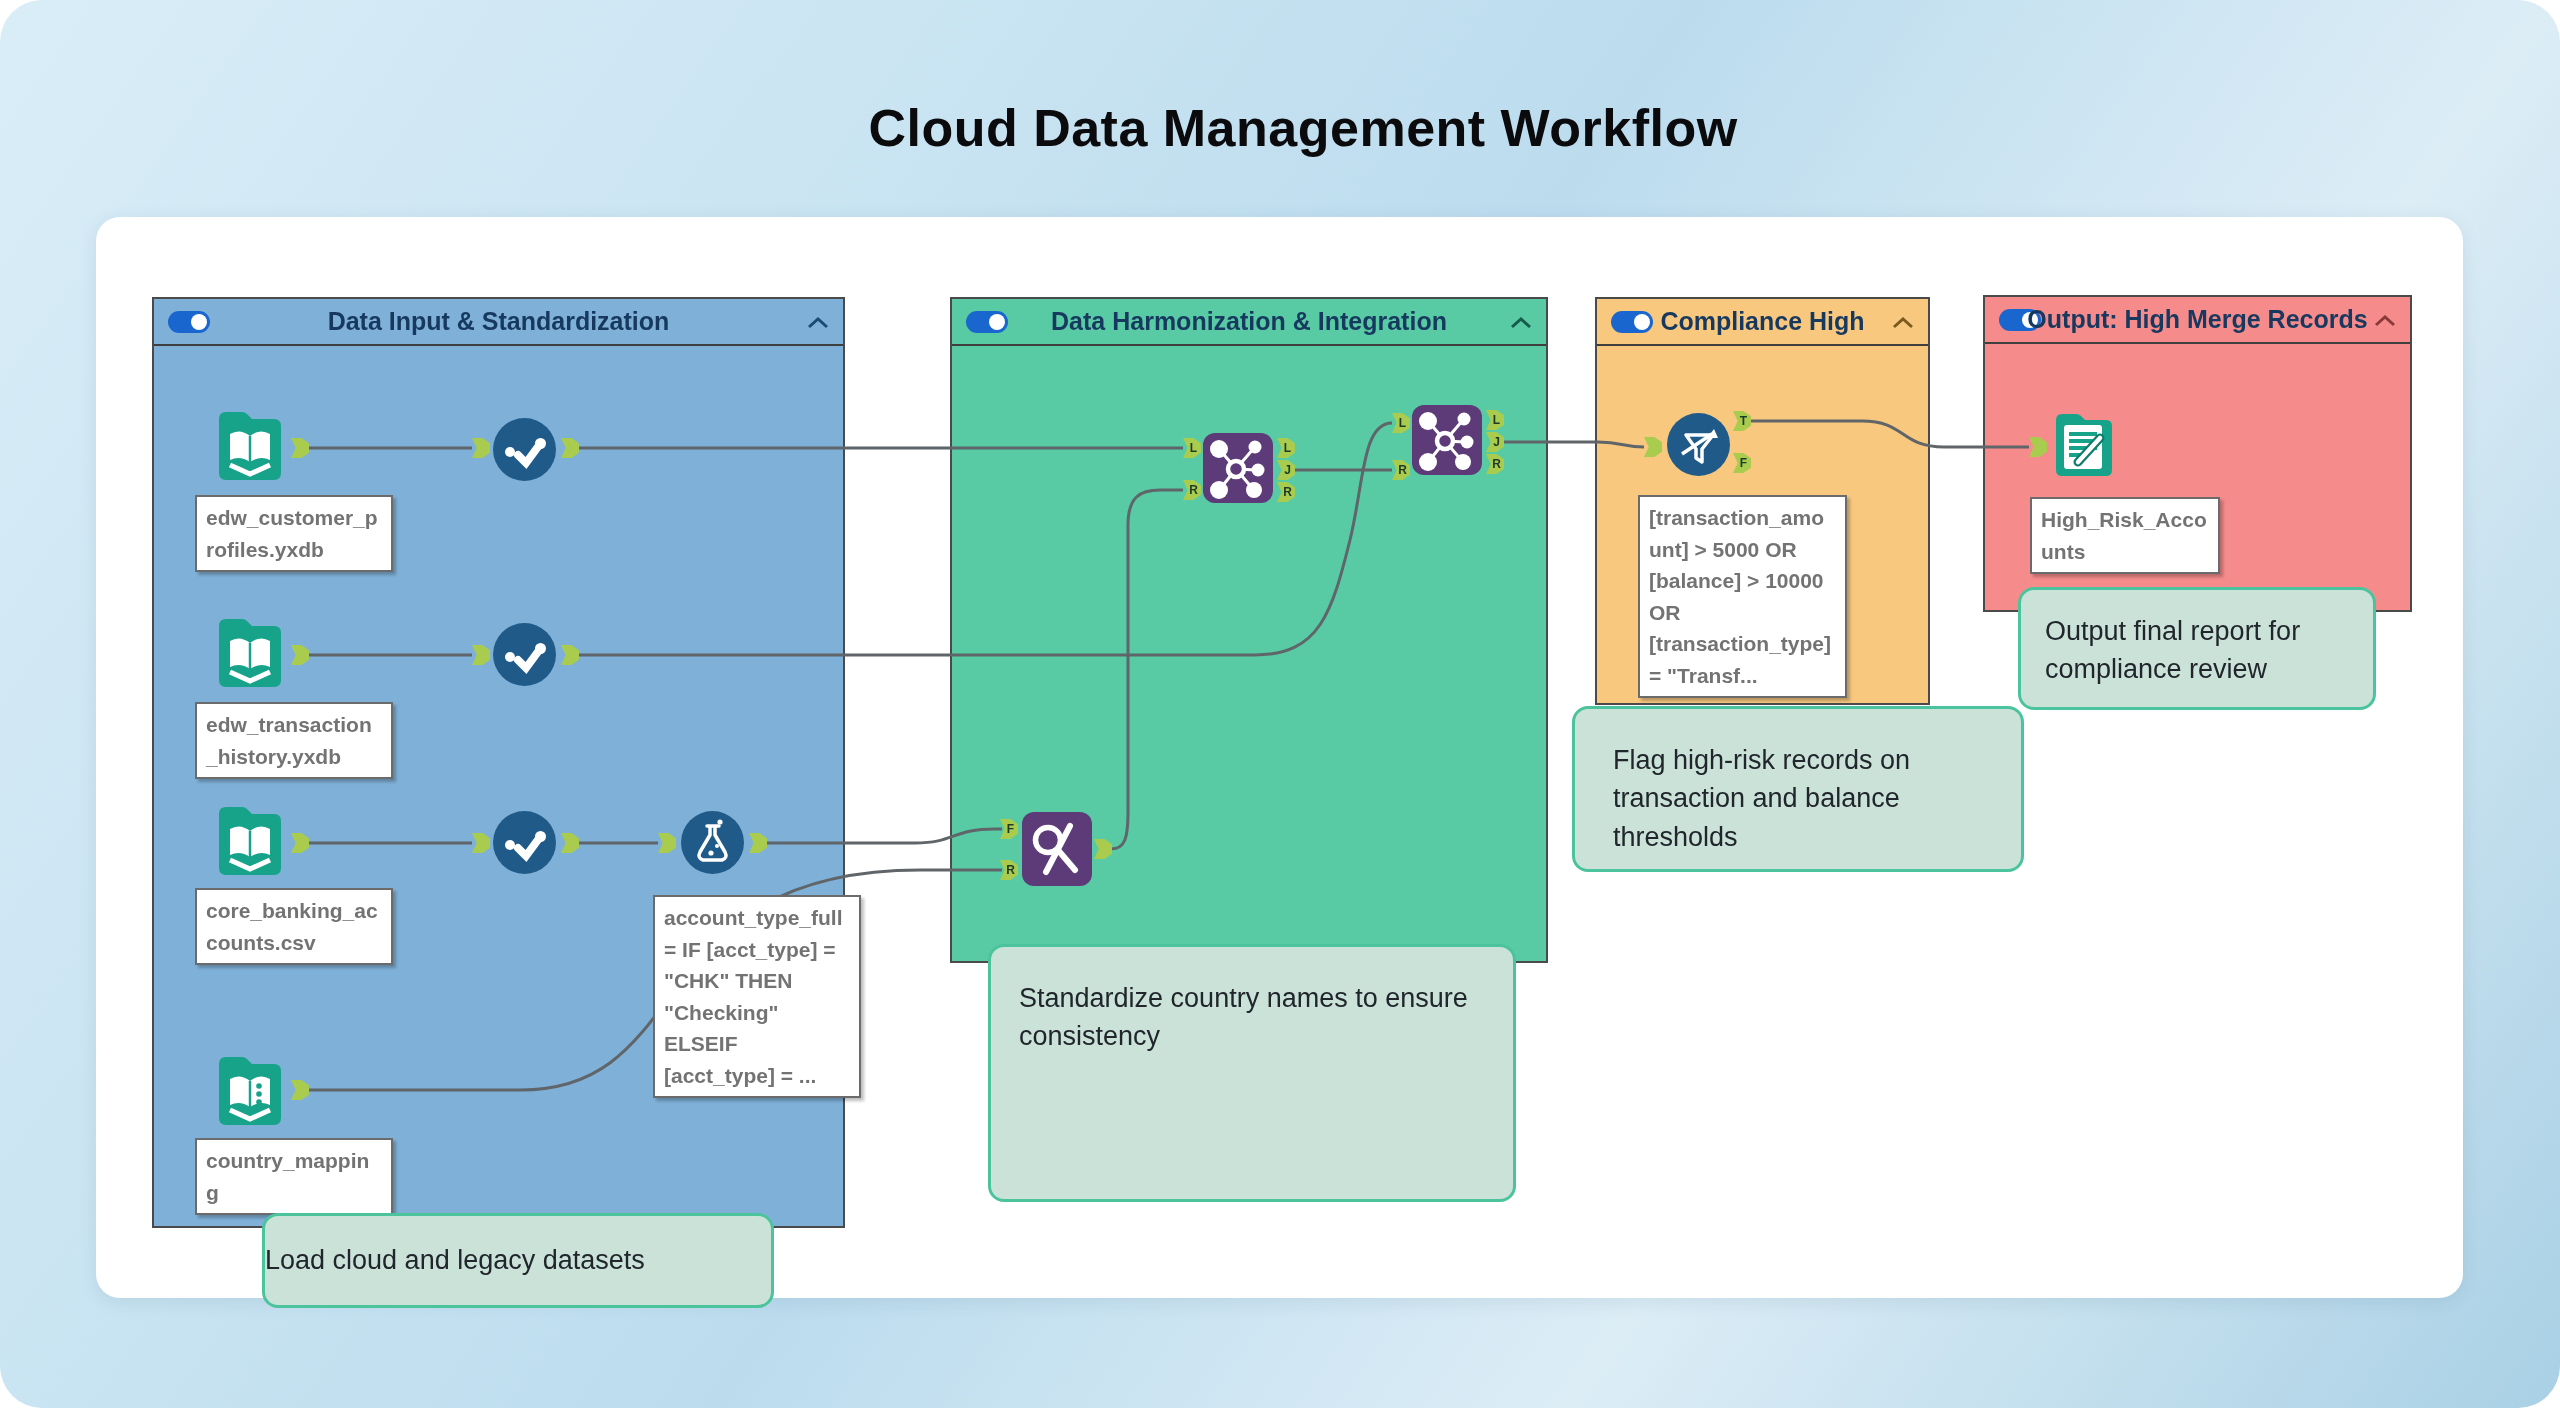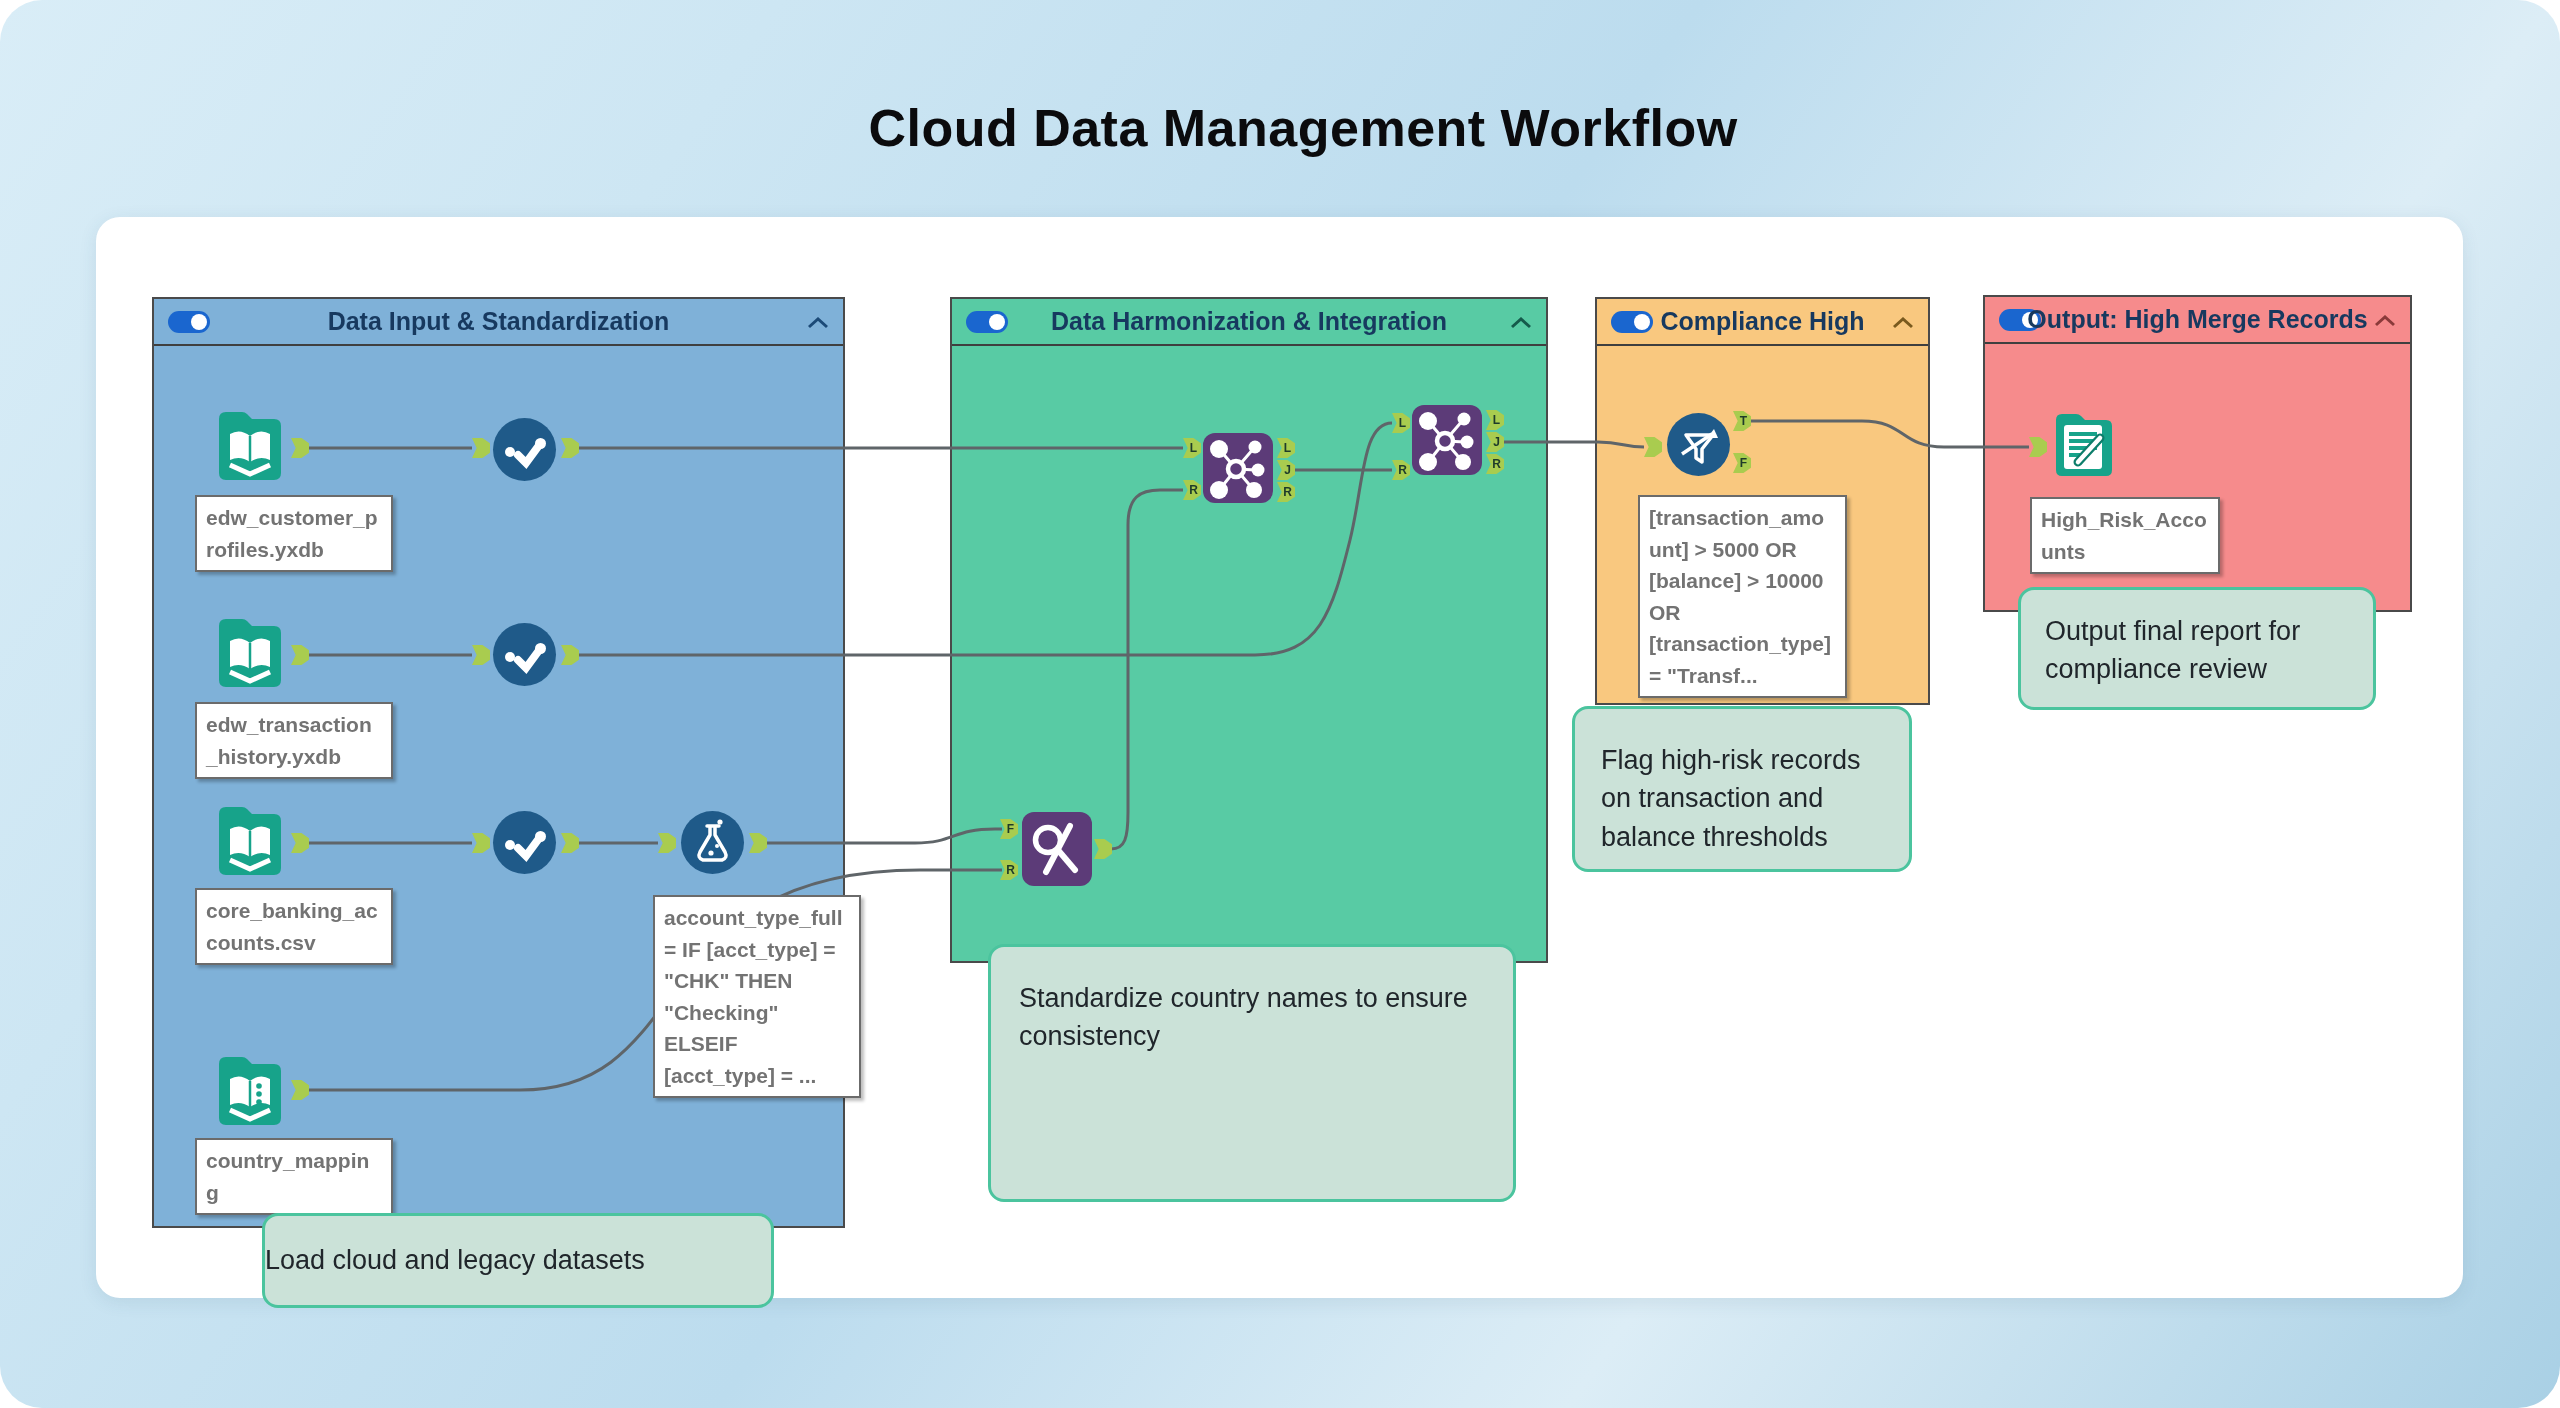--- a/index.html
+++ b/index.html
@@ -299,19 +299,19 @@
   <div class="ann" style="left:1638px;top:495px;width:209px;">[transaction_amount] &gt; 5000 OR [balance] &gt; 10000 OR [transaction_type] = "Transf...</div>
   <div class="ann" style="left:2030px;top:497px;width:190px;">High_Risk_Accounts</div>
 
   <div class="comment" style="left:262px;top:1213px;width:512px;height:95px;display:flex;align-items:center;">
     <p>Load cloud and legacy datasets</p>
   </div>
   <div class="comment" style="left:988px;top:944px;width:528px;height:258px;padding:32px 28px;">
     <p>Standardize country names to ensure consistency</p>
     <div class="gap"></div>
   </div>
-  <div class="comment" style="left:1572px;top:706px;width:340px;height:166px;padding:32px 26px;">
+  <div class="comment" style="left:1572px;top:706px;width:452px;height:166px;padding:32px 38px;">
     <p>Flag high-risk records on transaction and balance thresholds</p>
   </div>
   <div class="comment" style="left:2018px;top:587px;width:358px;height:123px;padding:22px 24px;">
     <p>Output final report for compliance review</p>
   </div>
 </div>
 
 </body></html>

